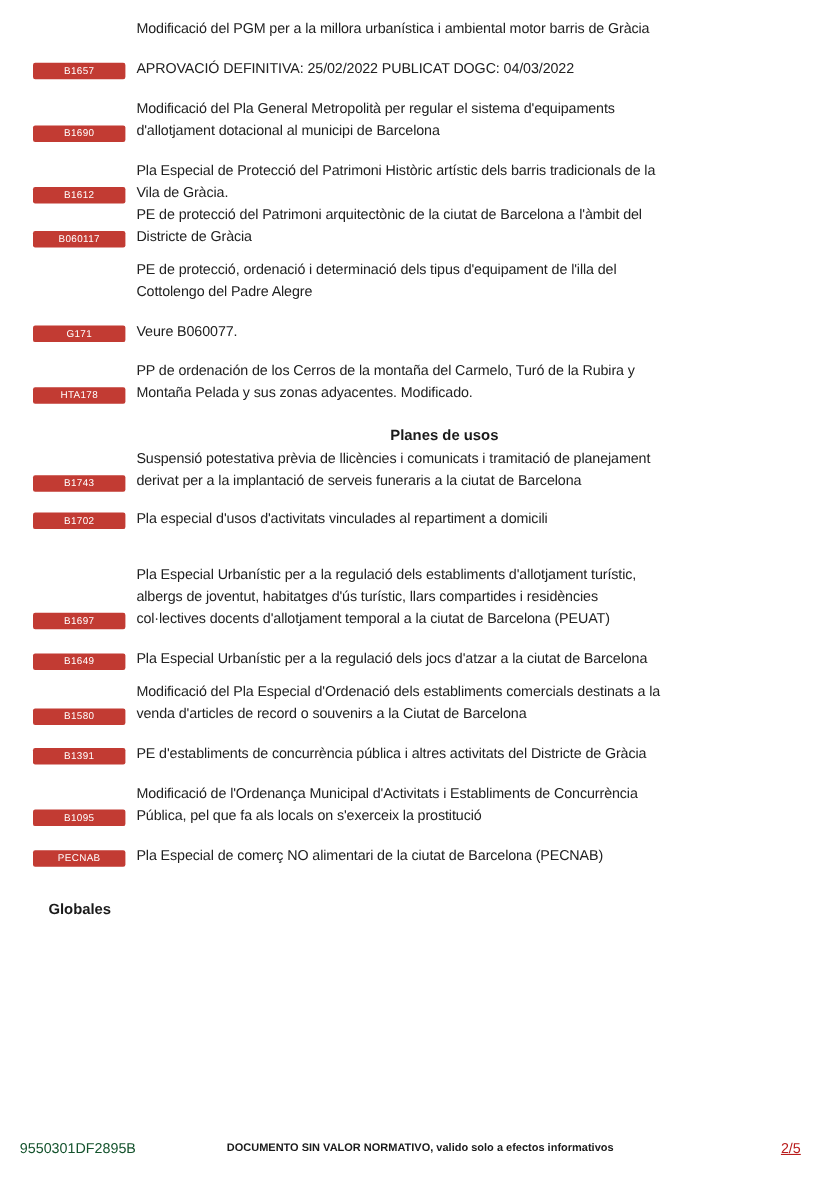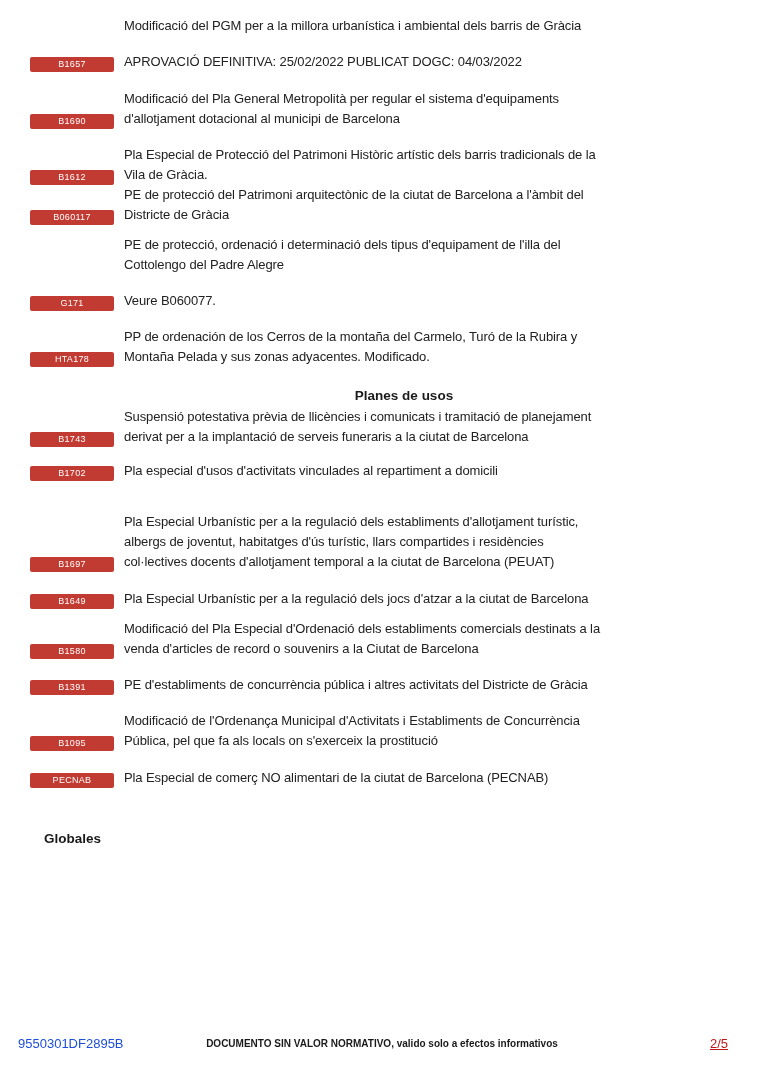--- a/index.html
+++ b/index.html
@@ -55,35 +55,35 @@
   }
   
   .mt0  { margin-top: 0; }
   .mt2  { margin-top: 2px; }
   .mt14 { margin-top: 14px; }
   .mt15 { margin-top: 10px; }
   .mt16 { margin-top: 16px; }
   .mt17 { margin-top: 17px; }
   .mt18 { }
   .mt20 { margin-top: 20px; text-align: center; }
-  .mt30 { margin-top: 42px; }
+  .mt30 { margin-top: 30px; }
   .mt31 { margin-top: 31px; }
   .footer {
     position: absolute;
     left: 0;
     top: 1036px;
     width: 100%;
     height: 20px;
   }
   .footer .doc-id {
     position: absolute;
     left: 18px;
     top: 0;
     font-size: 13px;
-    color: #1d4ed8;
+    color: #14532d;
   }
   .footer .disclaimer {
     position: absolute;
     left: 50%;
     transform: translateX(-50%);
     top: 2px;
     font-size: 10px;
     font-weight: bold;
     white-space: nowrap;
     color: #1a1a1a;
@@ -99,21 +99,21 @@
 </style>
 </head>
 <body>
 
 <div class="page">
   <div class="content">
 
     <div class="row mt0">
       <span class="badge">B1657</span>
       <div class="text-col">
-        <p class="desc">Modificació del PGM per a la millora urbanística i ambiental dels barris de Gràcia</p>
+        <p class="desc">Modificació del PGM per a la millora urbanística i ambiental motor barris de Gràcia</p>
         <p class="note">APROVACIÓ DEFINITIVA: 25/02/2022 PUBLICAT DOGC: 04/03/2022</p>
       </div>
     </div>
 
     <div class="row mt17">
       <span class="badge">B1690</span>
       <div class="text-col">
         <p class="desc">Modificació del Pla General Metropolità per regular el sistema d'equipaments d'allotjament dotacional al municipi de Barcelona</p>
       </div>
     </div>

